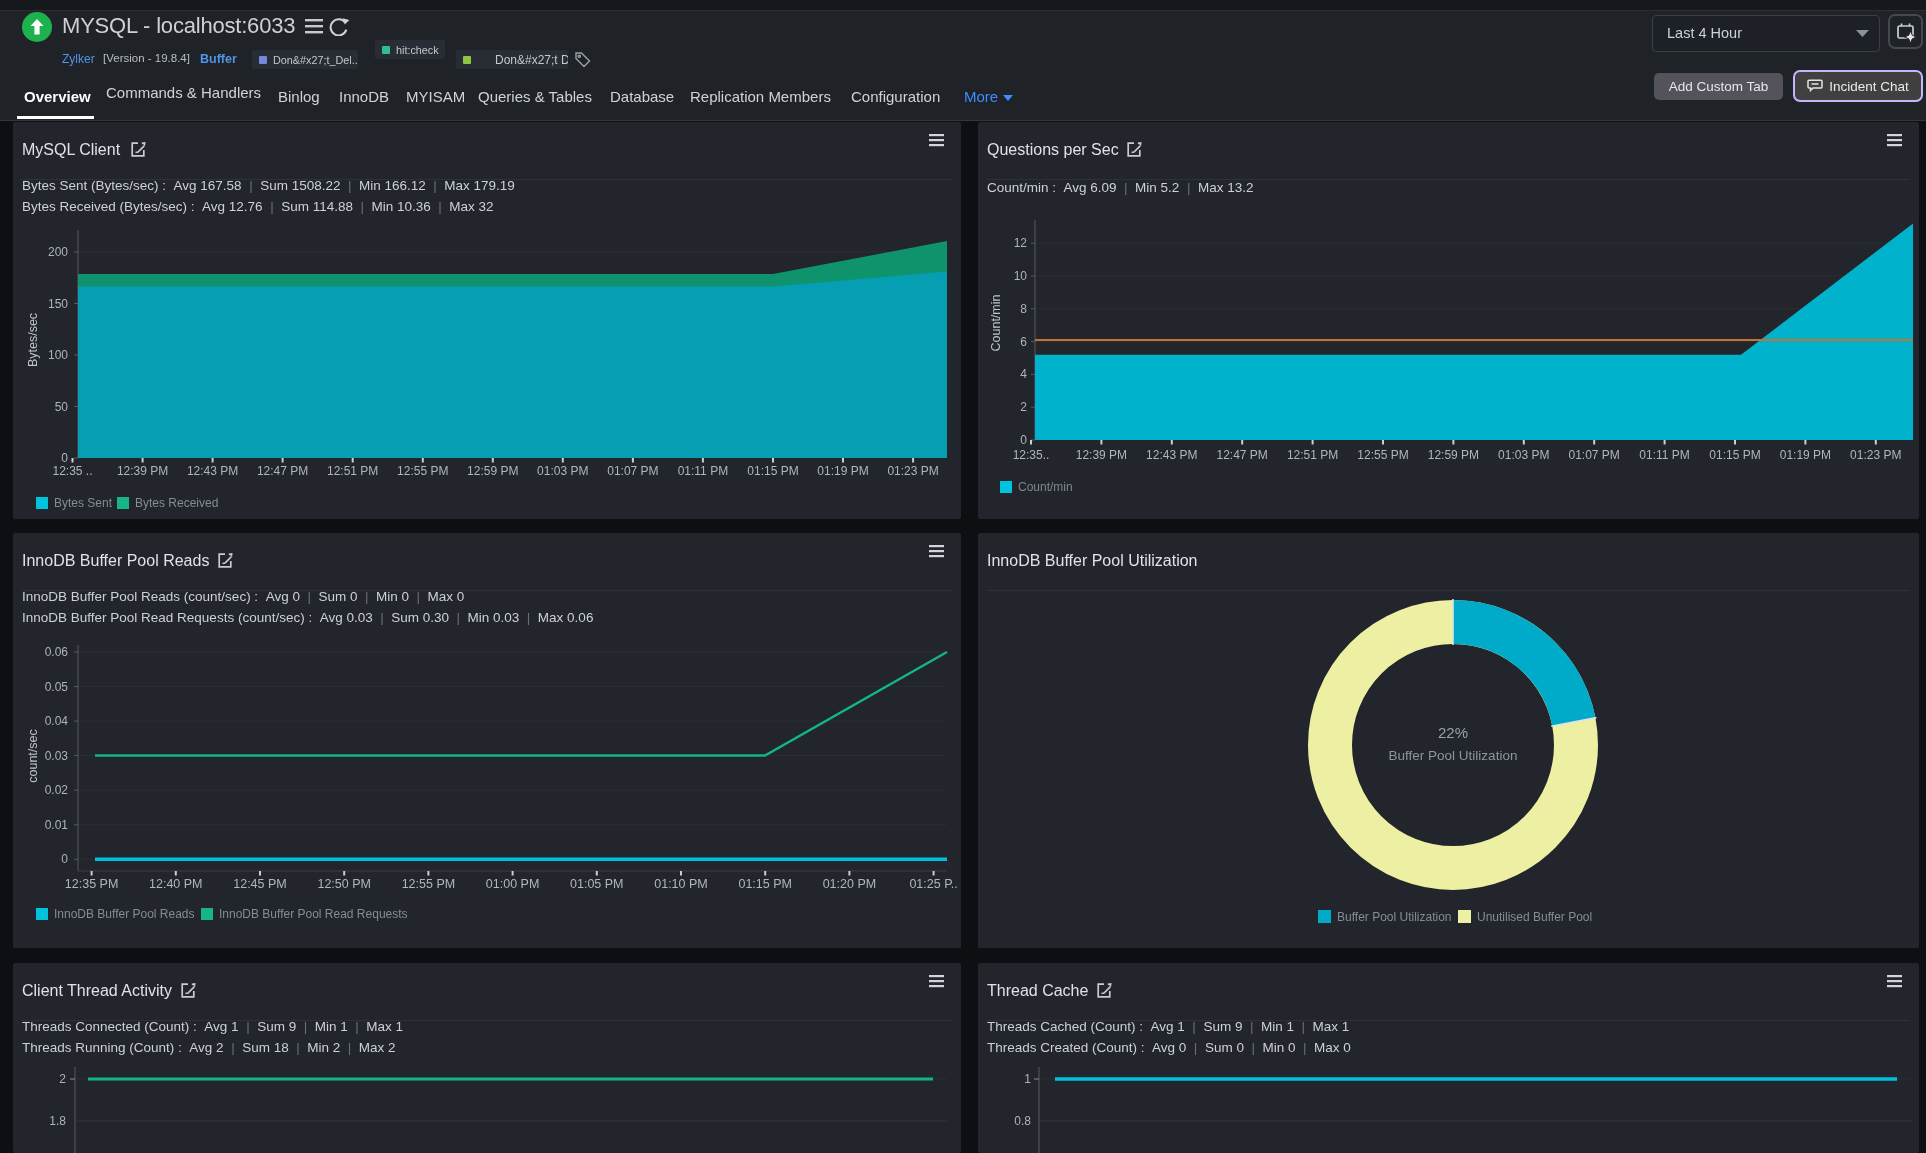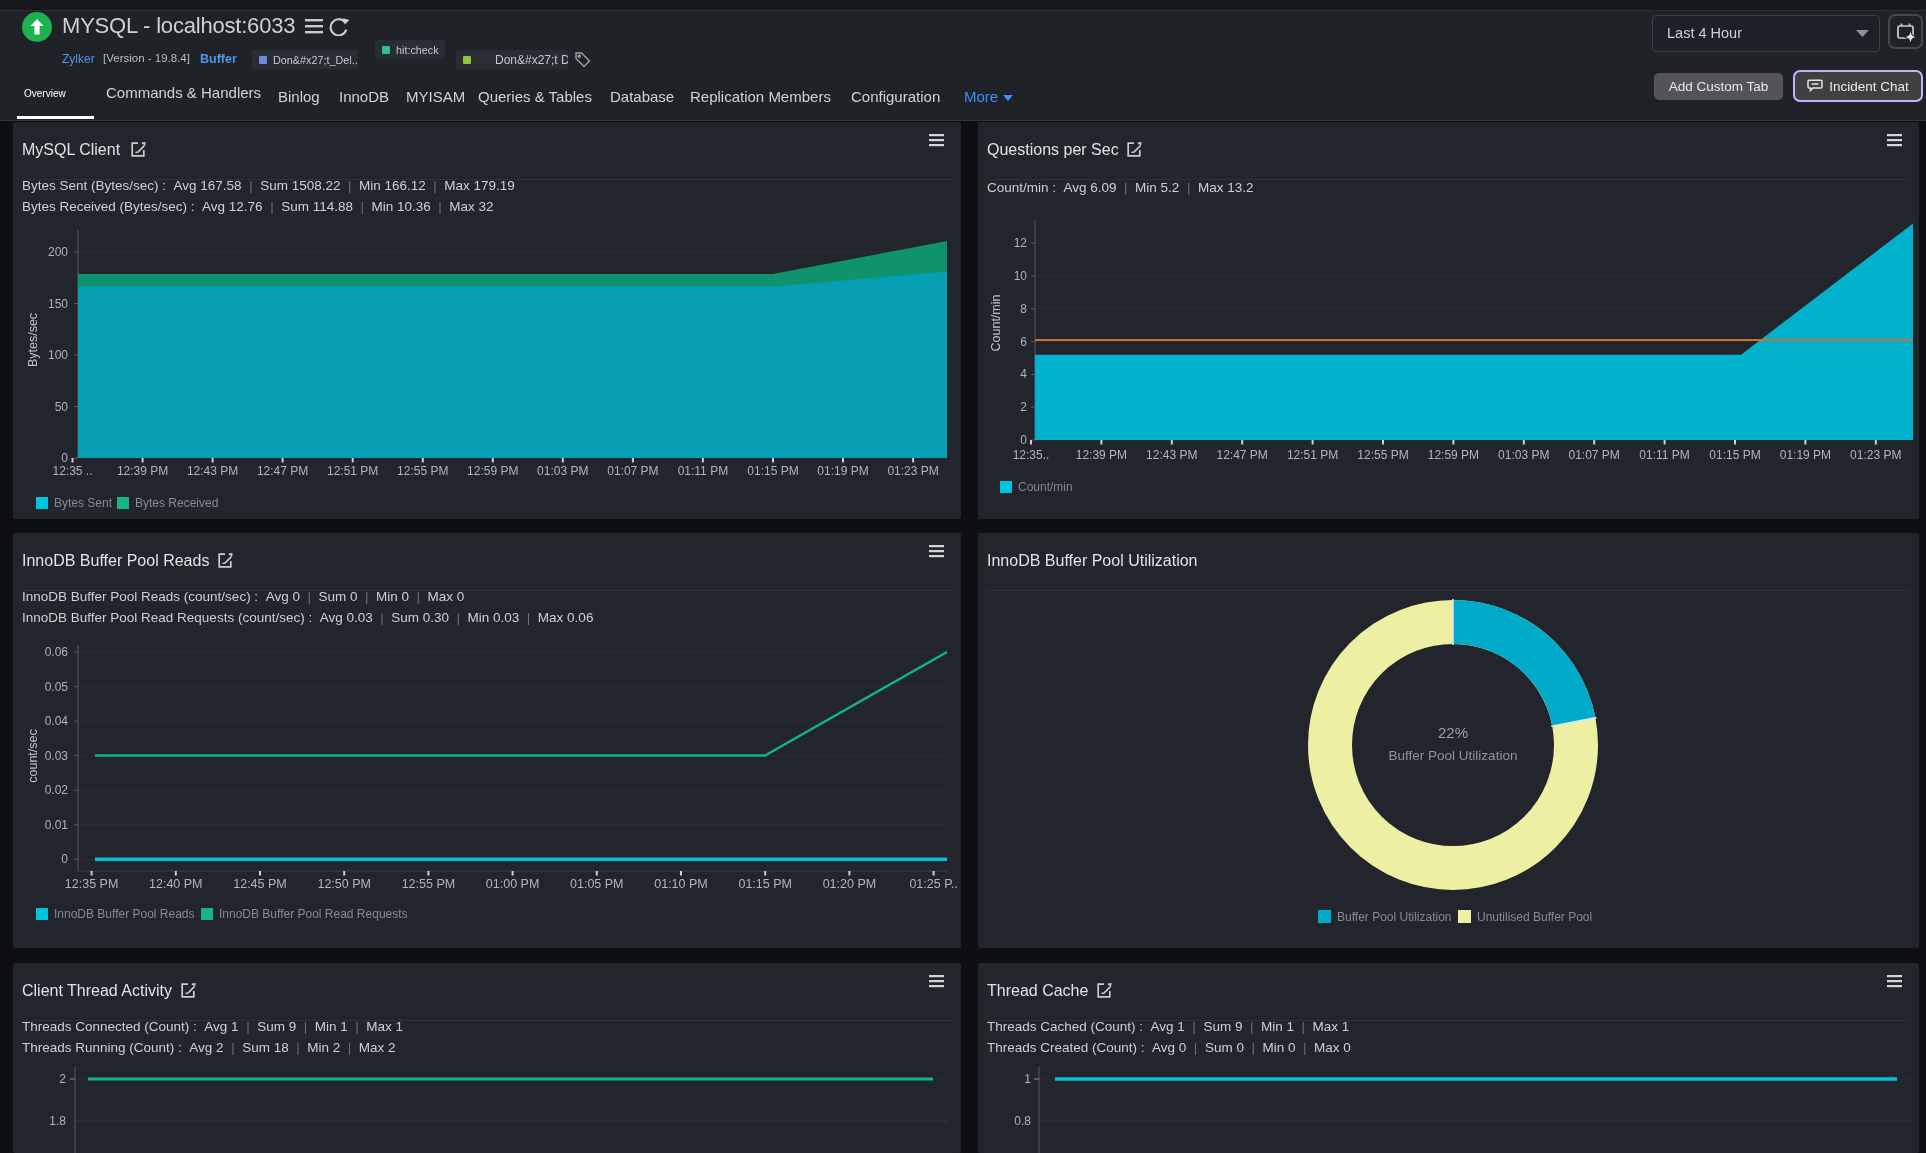--- a/index.html
+++ b/index.html
@@ -35,21 +35,21 @@
 <div style="position:absolute;left:456px;top:50px;width:112px;height:19px;background:#282c34;border-radius:2px;display:flex;align-items:center;padding-left:7px;box-sizing:border-box;overflow:hidden">
     <span style="width:8px;height:8px;background:#8dc63f;display:inline-block;border-radius:1px;flex-shrink:0"></span>
     <span style="margin-left:24px;font-size:12px;color:#c3c8ce;white-space:nowrap">Don&amp;#x27;t Dele...</span>
   </div>
 <svg style="position:absolute;left:574px;top:51px" width="18" height="18" viewBox="0 0 18 18">
 <g fill="none" stroke="#9aa0a6" stroke-width="1.4">
 <path d="M2,7.5 L2,2 L7.5,2 L15.5,10 L10,15.5 Z"></path>
 <circle cx="5.3" cy="5.3" r="1.1"></circle>
 </g>
   </svg>
-<div style="position:absolute;left:24px;top:88px;font-size:10px;font-weight:normal;color:#ffffff">Overview</div>
+<div style="position:absolute;left:24px;top:88px;font-size:15px;font-weight:bold;color:#ffffff">Overview</div>
 <div style="position:absolute;left:106px;top:84px;font-size:15px;color:#cfd3d8">Commands &amp; Handlers</div>
 <div style="position:absolute;left:278px;top:88px;font-size:15px;color:#cfd3d8">Binlog</div>
 <div style="position:absolute;left:339px;top:88px;font-size:15px;color:#cfd3d8">InnoDB</div>
 <div style="position:absolute;left:406px;top:88px;font-size:15px;color:#cfd3d8">MYISAM</div>
 <div style="position:absolute;left:478px;top:88px;font-size:15px;color:#cfd3d8">Queries &amp; Tables</div>
 <div style="position:absolute;left:610px;top:88px;font-size:15px;color:#cfd3d8">Database</div>
 <div style="position:absolute;left:690px;top:88px;font-size:15px;color:#cfd3d8">Replication Members</div>
 <div style="position:absolute;left:851px;top:88px;font-size:15px;color:#cfd3d8">Configuration</div>
 <div style="position:absolute;left:17px;top:116px;width:77px;height:3px;background:#ffffff"></div>
 <div style="position:absolute;left:964px;top:88px;font-size:15px;color:#3f8cff">More</div>

